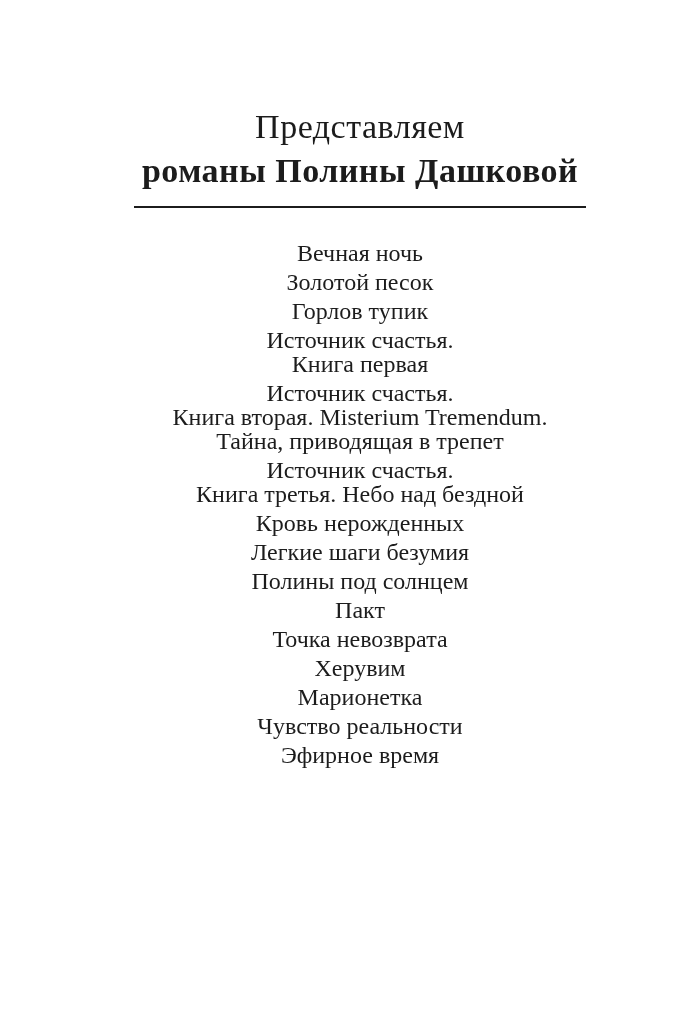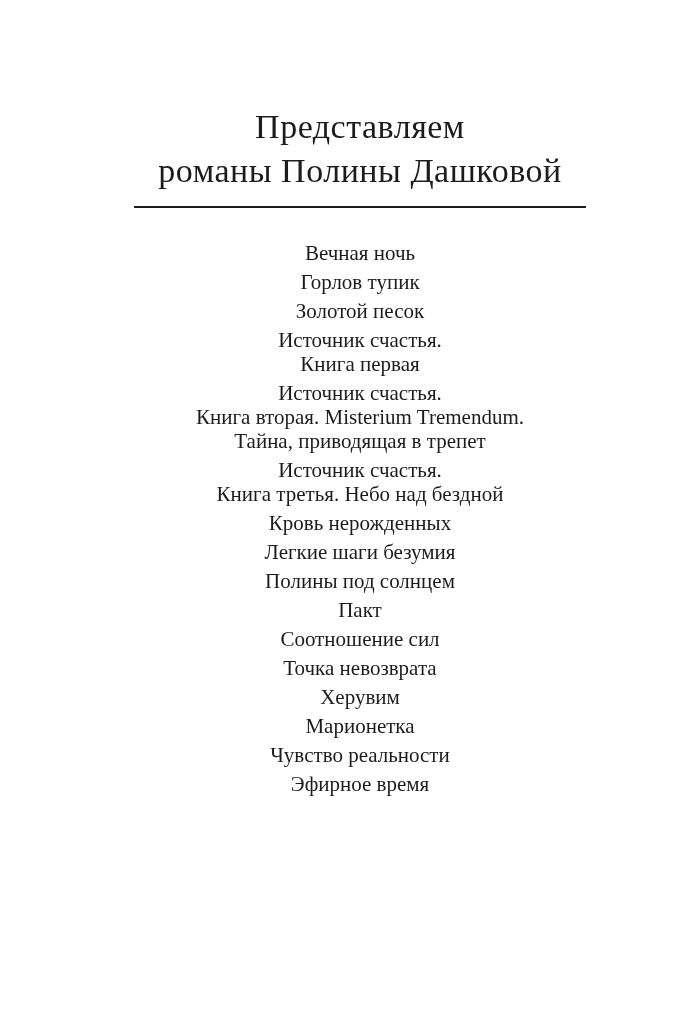--- a/index.html
+++ b/index.html
@@ -29,34 +29,34 @@
   }
   .title-line1 {
     font-size: 34px;
     line-height: 42px;
     font-weight: 400;
     letter-spacing: 0.5px;
   }
   .title-line2 {
     font-size: 34px;
     line-height: 45px;
-    font-weight: 400;
+    font-weight: 700;
     letter-spacing: 0.5px;
   }
   .title-underline {
     width: 452px;
     height: 0;
     border-top: 2px solid #1c1c1c;
     margin: 13px auto 0 auto;
   }
   .book-list {
     list-style: none;
     margin: 33px 0 0 0;
     padding: 0;
-    font-size: 21px;
+    font-size: 24px;
     line-height: 24px;
   }
   .book-list li {
     margin: 0 0 5px 0;
     white-space: pre-line; 
   }
 </style>
 </head>
 <body>
 
@@ -64,34 +64,33 @@
   <div class="content">
 
     <div class="header">
       <div class="title-line1">Представляем</div>
       <div class="title-line2">романы Полины Дашковой</div>
       <div class="title-underline"></div>
     </div>
 
     <ul class="book-list">
       <li>Вечная ночь</li>
+      <li>Золотой песок</li>
       <li>Горлов тупик</li>
-      <li>Золотой песок</li>
       <li>Источник счастья.
 Книга первая</li>
       <li>Источник счастья.
 Книга вторая. Misterium Tremendum.
 Тайна, приводящая в трепет</li>
       <li>Источник счастья.
 Книга третья. Небо над бездной</li>
       <li>Кровь нерожденных</li>
       <li>Легкие шаги безумия</li>
       <li>Полины под солнцем</li>
       <li>Пакт</li>
-      <li>Соотношение сил</li>
       <li>Точка невозврата</li>
       <li>Херувим</li>
       <li>Марионетка</li>
       <li>Чувство реальности</li>
       <li>Эфирное время</li>
     </ul>
 
   </div>
 </div>
 

